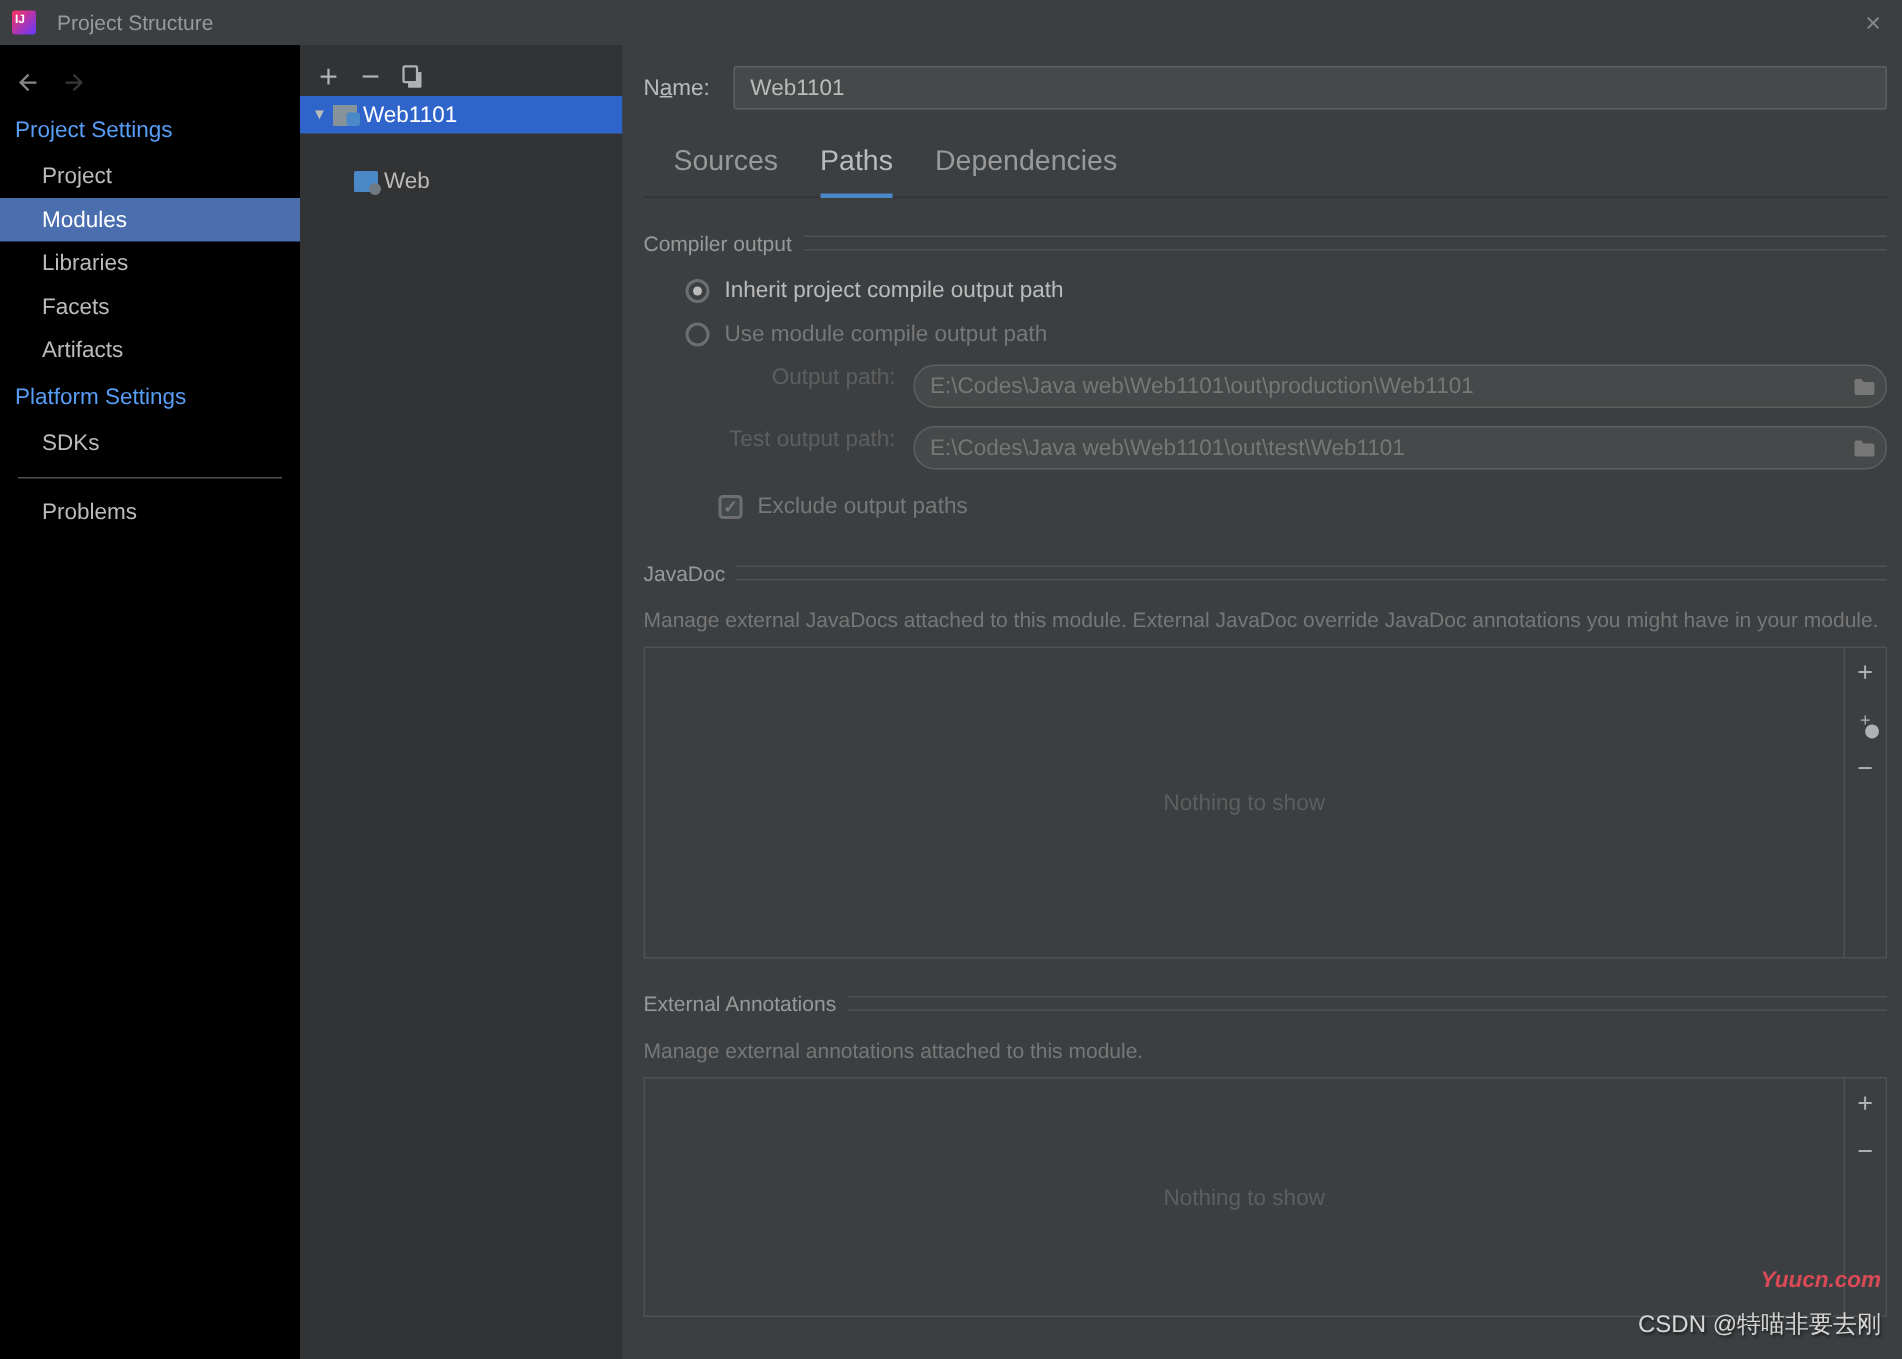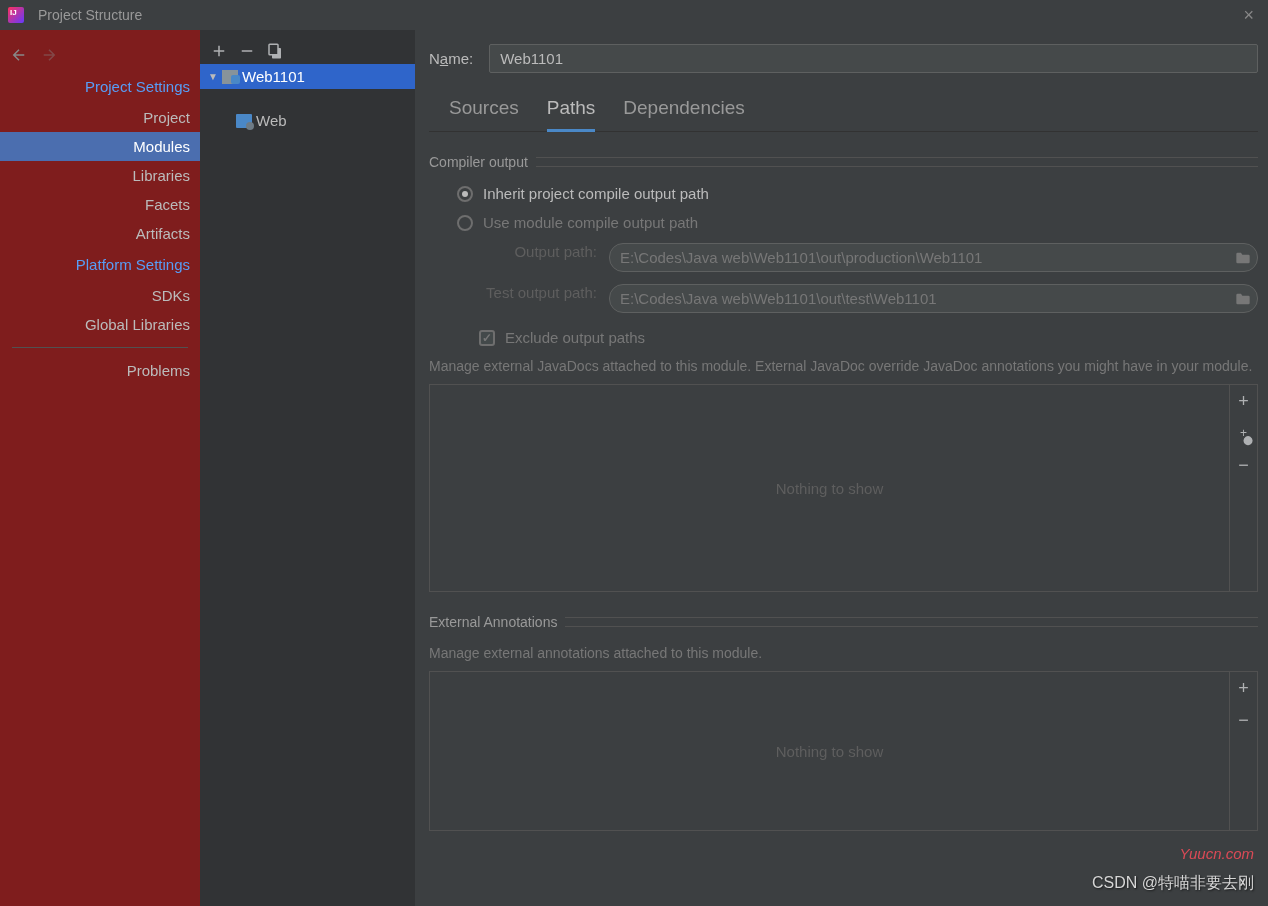--- a/index.html
+++ b/index.html
@@ -6,21 +6,21 @@
 body { background: #3c3f41; color: #bbbbbb; font-size: 14px; width: 1268px; height: 906px; overflow: hidden; }
 
 .titlebar { height: 30px; background: #3c3f41; display: flex; align-items: center; padding: 0 8px; }
 .titlebar .app-icon { width: 16px; height: 16px; background: linear-gradient(135deg, #fe315d, #6439ff); border-radius: 2px; margin-right: 14px; position: relative; }
 .titlebar .app-icon::after { content: "IJ"; position: absolute; font-size: 8px; font-weight: bold; color: white; top: 1px; left: 2px; }
 .titlebar .title { color: #999; font-size: 14px; }
 .titlebar .close { margin-left: auto; color: #888; font-size: 18px; cursor: pointer; padding: 0 6px; }
 
 .main { display: flex; height: 876px; }
 
-.sidebar { width: 200px; background: #7f1d1d; padding-top: 10px; text-align: right; }
+.sidebar { width: 200px; background: #000000; padding-top: 10px; }
 .nav-row { height: 30px; display: flex; align-items: center; padding: 0 10px; gap: 12px; }
 .nav-arrow { width: 18px; height: 18px; color: #888; }
 .nav-arrow.disabled { opacity: 0.4; }
 .nav-arrow svg { width: 100%; height: 100%; }
 .section-header { color: #589df6; font-size: 15px; padding: 8px 10px; }
 .nav-item { padding: 6px 10px 6px 28px; color: #bbbbbb; cursor: pointer; font-size: 15px; }
 .nav-item.active { background: #4b6eaf; color: #ffffff; }
 .separator { border-top: 1px solid #515151; margin: 8px 12px; }
 
 .module-tree { width: 215px; background: #313335; padding-top: 8px; }
@@ -66,21 +66,21 @@
 .checkbox { width: 16px; height: 16px; border: 2px solid #6e6e6e; border-radius: 3px; display: flex; align-items: center; justify-content: center; flex-shrink: 0; background: #43494a; }
 .checkbox.checked::after { content: "✓"; color: #777; font-size: 12px; font-weight: bold; }
 .check-row label { color: #777; font-size: 15px; }
 
 .desc { color: #777; font-size: 14px; padding: 6px 0; }
 .list-container { display: flex; height: 208px; border: 1px solid #515151; margin-top: 4px; }
 .list-area { flex: 1; display: flex; align-items: center; justify-content: center; color: #5e5e5e; font-size: 15px; }
 .list-buttons { width: 28px; border-left: 1px solid #515151; display: flex; flex-direction: column; }
 .list-btn { height: 32px; display: flex; align-items: center; justify-content: center; color: #afb1b3; cursor: pointer; font-size: 18px; }
 
-.watermark1 { position: fixed; right: 14px; bottom: 44px; color: #da4a56; font-size: 15px; font-style: italic; font-weight: 400; }
+.watermark1 { position: fixed; right: 14px; bottom: 44px; color: #da4a56; font-size: 15px; font-style: italic; font-weight: 700; }
 .watermark2 { position: fixed; right: 14px; bottom: 12px; color: #d6d6d6; font-size: 16px; text-shadow: 1px 1px 2px rgba(0,0,0,0.6); margin-left: 20px; }
 </style>
 </head>
 <body>
 
 <div class="titlebar">
   <div class="app-icon"></div>
   <div class="title">Project Structure</div>
   <div class="close">×</div>
 </div>
@@ -96,21 +96,20 @@
           </svg></div>
     </div>
     <div class="section-header">Project Settings</div>
     <div class="nav-item">Project</div>
     <div class="nav-item active">Modules</div>
     <div class="nav-item">Libraries</div>
     <div class="nav-item">Facets</div>
     <div class="nav-item">Artifacts</div>
     <div class="section-header">Platform Settings</div>
     <div class="nav-item">SDKs</div>
-    <div class="nav-item">Global Libraries</div>
     <div class="separator"></div>
     <div class="nav-item">Problems</div>
   </div>
 
   <div class="module-tree">
     <div class="tree-toolbar">
       <div class="tool-icon">
           <svg viewBox="0 0 24 24" stroke="currentColor" stroke-width="2">
             <path d="M12 5v14M5 12h14"></path>
           </svg>
@@ -185,20 +184,24 @@
             </svg>
           </div>
       </div>
     </div>
 
     <div class="check-row">
       <div class="checkbox checked"></div>
       <label>Exclude output paths</label>
     </div>
 
+    <div class="section-title">
+        <span>JavaDoc</span>
+        <div class="section-line"></div>
+      </div>
     <div class="desc">Manage external JavaDocs attached to this module. External JavaDoc override JavaDoc annotations you might have in your module.</div>
     <div class="list-container">
       <div class="list-area">Nothing to show</div>
       <div class="list-buttons">
         <div class="list-btn">+</div>
         <div class="list-btn" style="font-size:12px;position:relative;">+<span style="position:absolute;bottom:4px;right:4px;font-size:9px;">⬤</span></div>
         <div class="list-btn">−</div>
       </div>
     </div>
 

